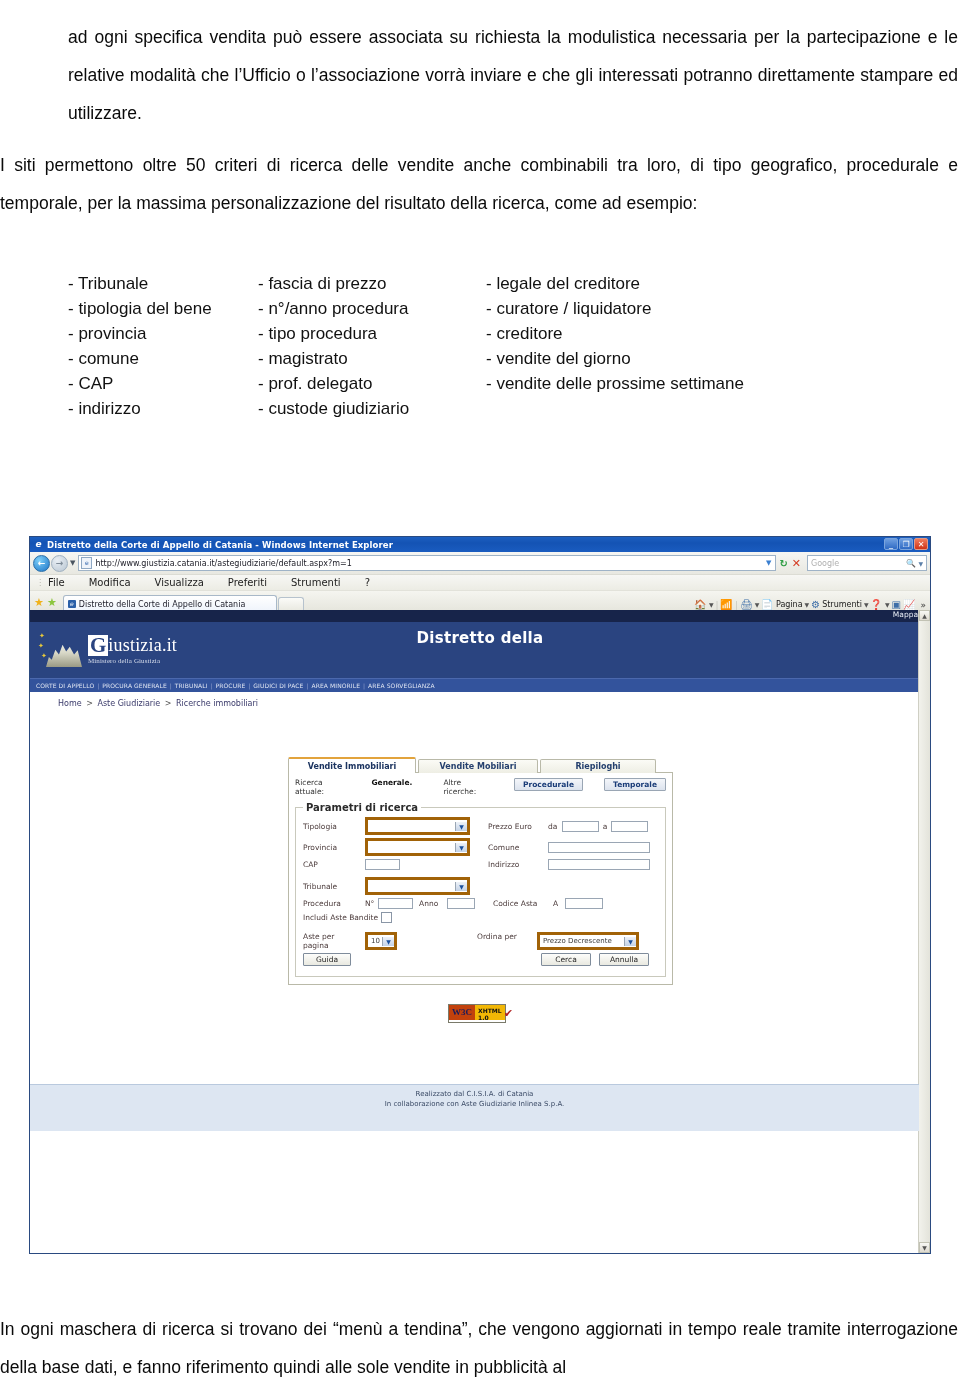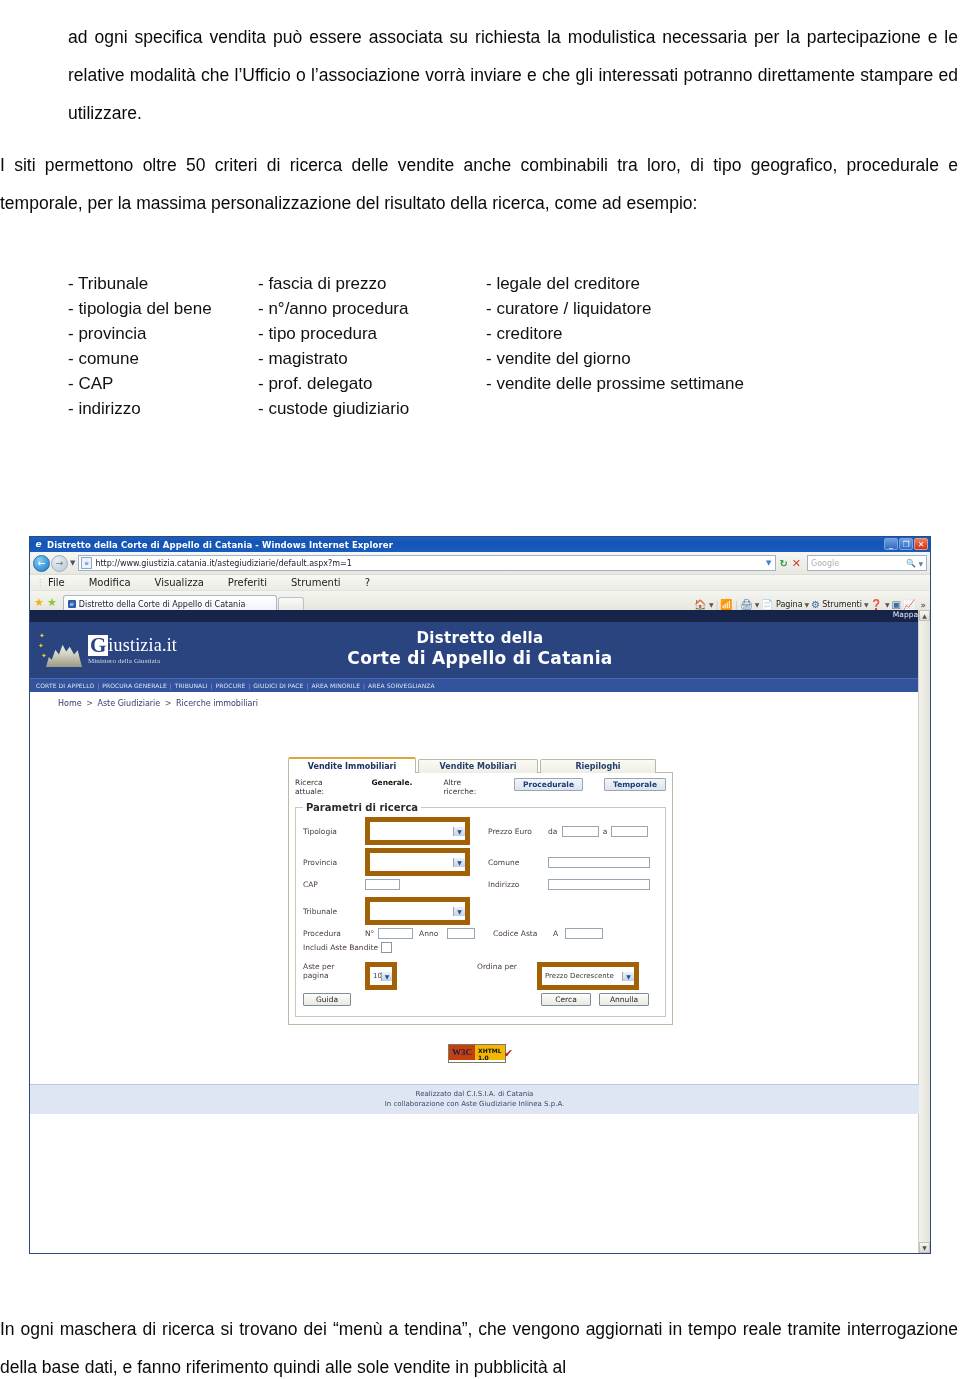--- a/index.html
+++ b/index.html
@@ -340,21 +340,21 @@
   fieldset.params {
     border: 1px solid #c9c9bc;
     margin: 0; padding: 4px 7px 7px 7px;
   }
   legend.params-legend {
     font-size: 10px; font-weight: bold; color:#2b2b2b; padding: 0 3px;
   }
   .frow { display:flex; align-items:center; margin-bottom: 3px; }
   .flabel { font-size: 7.5px; color:#4a3a3a; }
   .fsel {
-    border:5px solid #a16207; background:#fff; height:28px; box-sizing:border-box;
+    border:3px solid #a16207; background:#fff; height:18px; box-sizing:border-box;
     display:flex; align-items:center; justify-content:flex-end;
   }
   .fsel .arrow {
     width: 11px; height: 9px; margin-right:0px;
     background: linear-gradient(to bottom,#eef2f8,#c3d2e6);
     border-left: 1px solid #9aa6b4;
     color:#1a4f9c; font-size:6px; text-align:center; line-height:9px;
   }
   .finput {
     border:1px solid #9aa6b4; background:#fff; height:11px; box-sizing:border-box;
@@ -384,21 +384,21 @@
     font-size:6px; line-height:7px; padding: 2px 3px 0 3px; height:15px; box-sizing:border-box;
     vertical-align: top; text-align:left;
   }
   .w3c-check { color:#b02020; font-size:11px; font-weight:bold; margin-left:-2px; vertical-align:middle;}
 
   .site-footer {
     margin-top: 6px;
     background: #dde6f2;
     border-top: 1px solid #b9c9de;
     text-align:center;
-    padding: 4px 0 5px 0;
+    padding: 4px 0 22px 0;
     font-size: 7px;
     color: #3a4a66;
     line-height: 10px;
   }
 
   .page-scroll {
     position:absolute; right:0; top:73px; bottom:0; width:11px;
     background: linear-gradient(to right,#f2f2ec,#e3e3da);
     border-left: 1px solid #cfcfc4;
   }
@@ -546,21 +546,20 @@
         </div>
         <div class="logo-text">
           <div>
             <span class="logo-g">G</span><span class="logo-rest">iustizia.it</span>
           </div>
           <div class="logo-sub">Ministero della Giustizia</div>
         </div>
       </div>
       <div class="site-title">
         <div>Distretto della</div>
-        <div class="l2">Corte di Appello di Catania</div>
       </div>
     </div>
 
     <div class="site-nav">
       <span class="site-nav-item">CORTE DI APPELLO</span>
       <span class="site-nav-sep">|</span>
       <span class="site-nav-item">PROCURA GENERALE</span>
       <span class="site-nav-sep">|</span>
       <span class="site-nav-item">TRIBUNALI</span>
       <span class="site-nav-sep">|</span>

